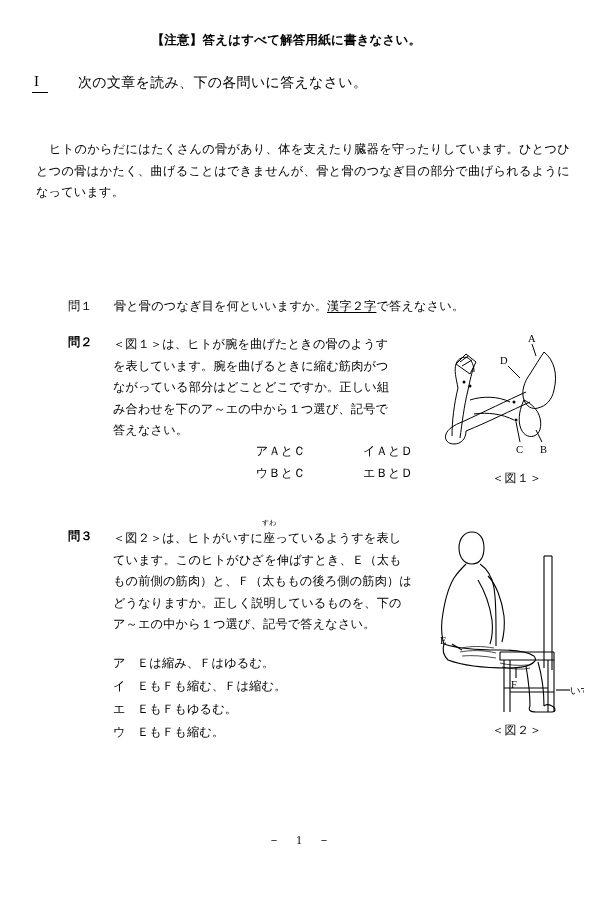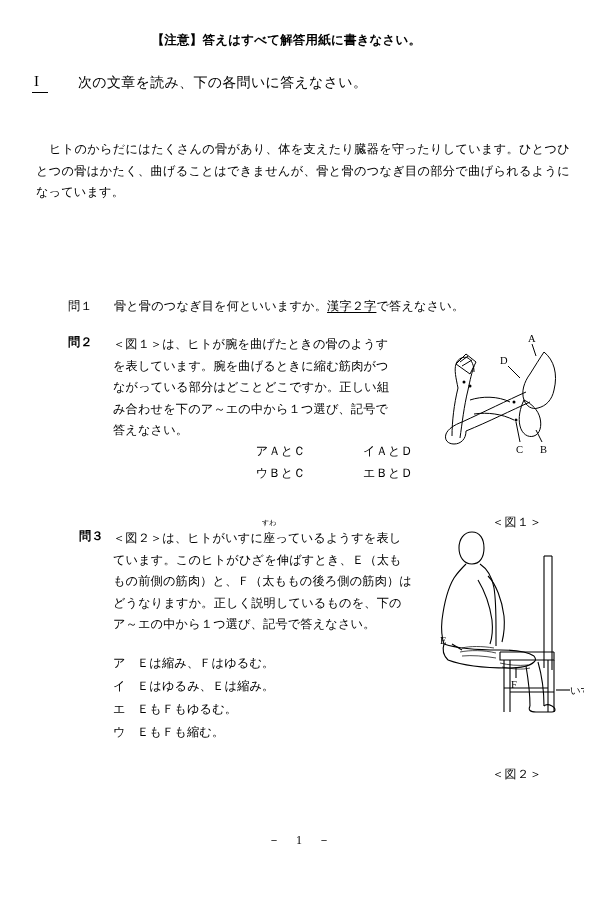--- a/index.html
+++ b/index.html
@@ -98,21 +98,21 @@
   #q2-choices {
     top: 440px;
     left: 113px;
     width: 300px;
     line-height: 22px;
     text-align: right;
   }
   .choice-col1 { display: inline-block; width: 24px; }
   .choice-gap { display: inline-block; width: 46px; }
 
-  #q3-label { top: 528px; left: 68px; margin-left: 11px; }
+  #q3-label { top: 528px; left: 68px; }
   #q3-body {
     top: 528px;
     left: 113px;
     width: 300px;
   }
   #q3-choices {
     top: 652px;
     left: 113px;
     width: 300px;
     line-height: 23px;
@@ -128,21 +128,20 @@
     left: 50%;
     transform: translateX(-50%);
     font-size: 7px;
     letter-spacing: 0;
     line-height: 8px;
   }
   .figcap {
     position: absolute;
     font-size: 12px;
     letter-spacing: 0.5px;
-    margin-top: 44px;
   }
   #fig1cap { top: 470px; left: 492px; }
   #fig2cap { top: 722px; left: 492px; }
 
   .figure {
     position: absolute;
   }
   #fig1 { top: 330px; left: 404px; width: 180px; height: 140px; }
   #fig2 { top: 520px; left: 404px; width: 180px; height: 200px; }
 
@@ -188,21 +187,21 @@
     </div>
     <div>
       <span class="choice-col1">ウ</span><span>ＢとＣ</span><span class="choice-gap"></span><span class="choice-col1">エ</span><span>ＢとＤ</span>
     </div>
   </div>
 
   <div class="q-label" id="q3-label">問３</div>
   <div class="q" id="q3-body"><span>＜図２＞は、ヒトがいすに</span><span class="ruby-wrap"><span class="ruby-txt">すわ</span><span>座</span></span><span>っているようすを表しています。このヒトがひざを伸ばすとき、Ｅ（太ももの前側の筋肉）と、Ｆ（太ももの後ろ側の筋肉）はどうなりますか。正しく説明しているものを、下のア～エの中から１つ選び、記号で答えなさい。</span></div>
   <div class="q" id="q3-choices">
     <div><span class="choice-col1">ア</span><span>Ｅは縮み、Ｆはゆるむ。</span></div>
-    <div><span class="choice-col1">イ</span><span>Ｅはゆるみ、Ｅは縮み。</span></div>
+    <div><span class="choice-col1">イ</span><span>ＥもＦも縮む、Ｆは縮む。</span></div>
     <div><span class="choice-col1">エ</span><span>ＥもＦもゆるむ。</span></div>
     <div><span class="choice-col1">ウ</span><span>ＥもＦも縮む。</span></div>
   </div>
 
   <svg class="figure" id="fig1" viewBox="0 0 180 140">
     <g fill="none" stroke="#000" stroke-width="1">
 
       <path d="M140 22 C150 30 154 44 150 60 C148 70 142 76 134 78 C128 80 122 76 120 70 C117 62 120 52 126 44 C131 36 136 28 140 22 Z"></path>
       <path d="M120 70 C116 78 114 88 116 96 C118 104 124 108 130 106 C136 104 138 96 136 88 C134 80 128 74 120 70 Z"></path>
 

